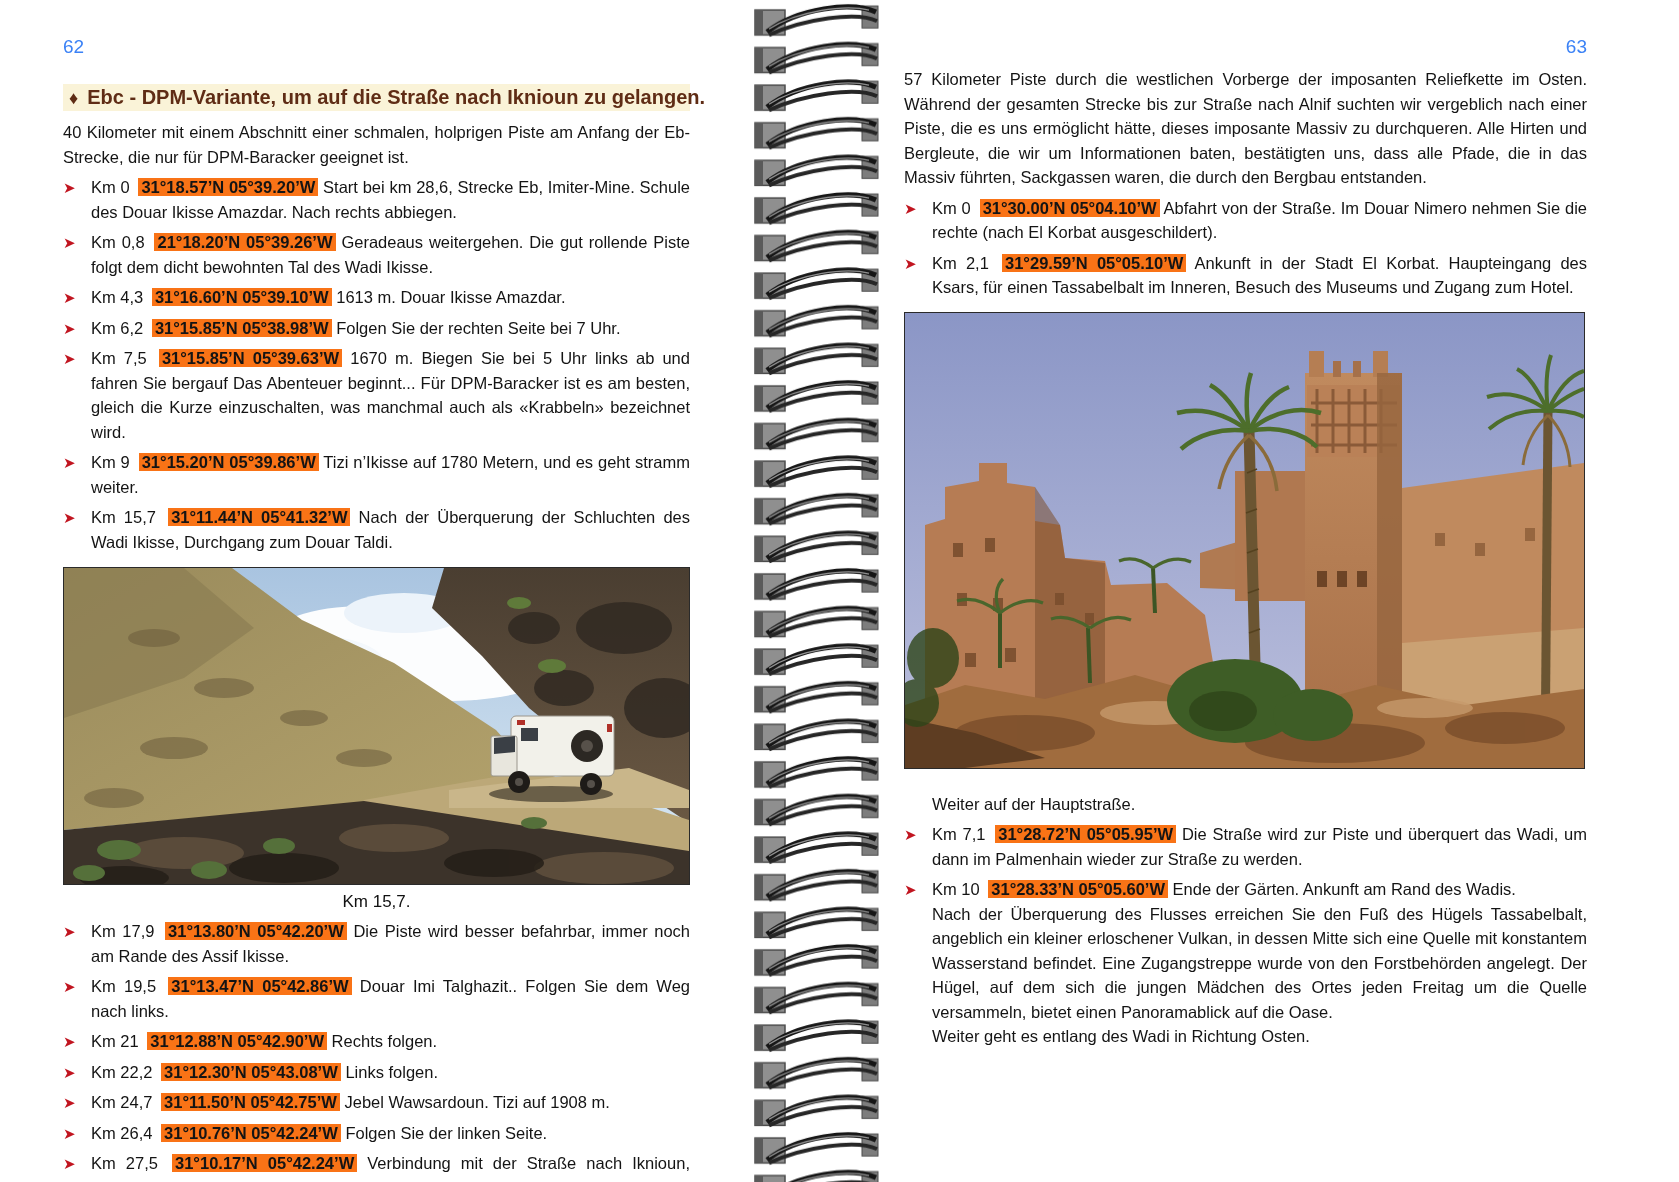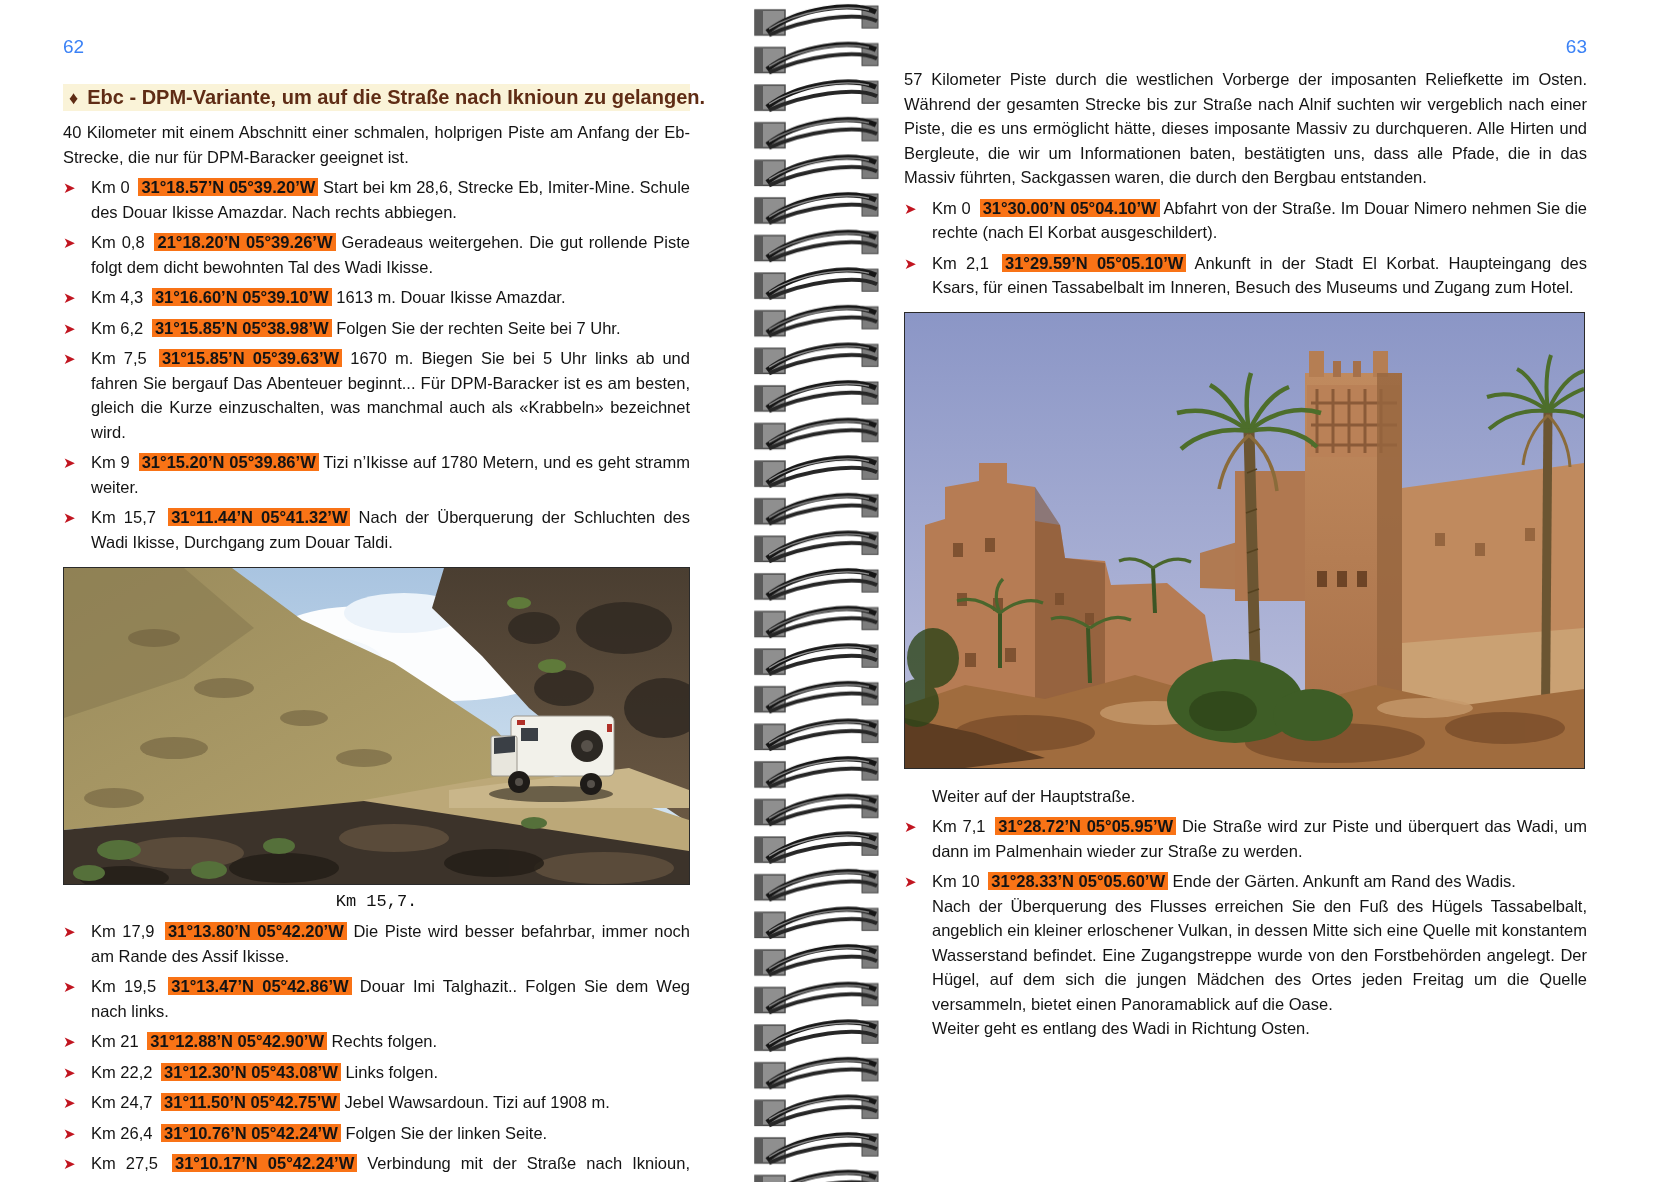--- a/index.html
+++ b/index.html
@@ -24,24 +24,24 @@
     font-size:16.5px;line-height:24.5px;text-align:justify;
   }
   .wp-arrow{position:absolute;left:0;top:1px;color:#c11520;font-size:15px;}
   .wp-km{margin-right:4px;}
   .wp-coord{font-weight:bold;background:#f97316;padding:0 3px;}
   .wp-extra{white-space:pre-line;text-align:justify;}
   .photo-frame{border:1px solid #2a2a2a;overflow:hidden;line-height:0;}
   .photo-frame.left-photo{margin-top:13px;width:625px;height:316px;}
   .photo-frame.right-photo{margin-top:12px;width:679px;height:455px;}
   .photo-caption{
-    font-family:Liberation Mono, monospace;font-size:17px;line-height:22px;
+    font-family:Liberation Sans, sans-serif;font-size:17px;line-height:22px;
     text-align:center;margin-top:6px;color:#111;
   }
-  .note{margin-top:15px;padding-left:28px;font-size:16.5px;line-height:24.5px;}
+  .note{margin-top:23px;padding-left:28px;font-size:16.5px;line-height:24.5px;}
   .spine{position:absolute;left:695px;top:0;width:190px;height:1182px;}
 </style>
 </head>
 <body>
 
 <div class="page page-left">
   <div class="page-number">62</div>
 
   <div class="section-title">
     <span class="diamond">♦</span><span>Ebc - DPM-Variante, um auf die Straße nach Iknioun zu gelangen.</span>

